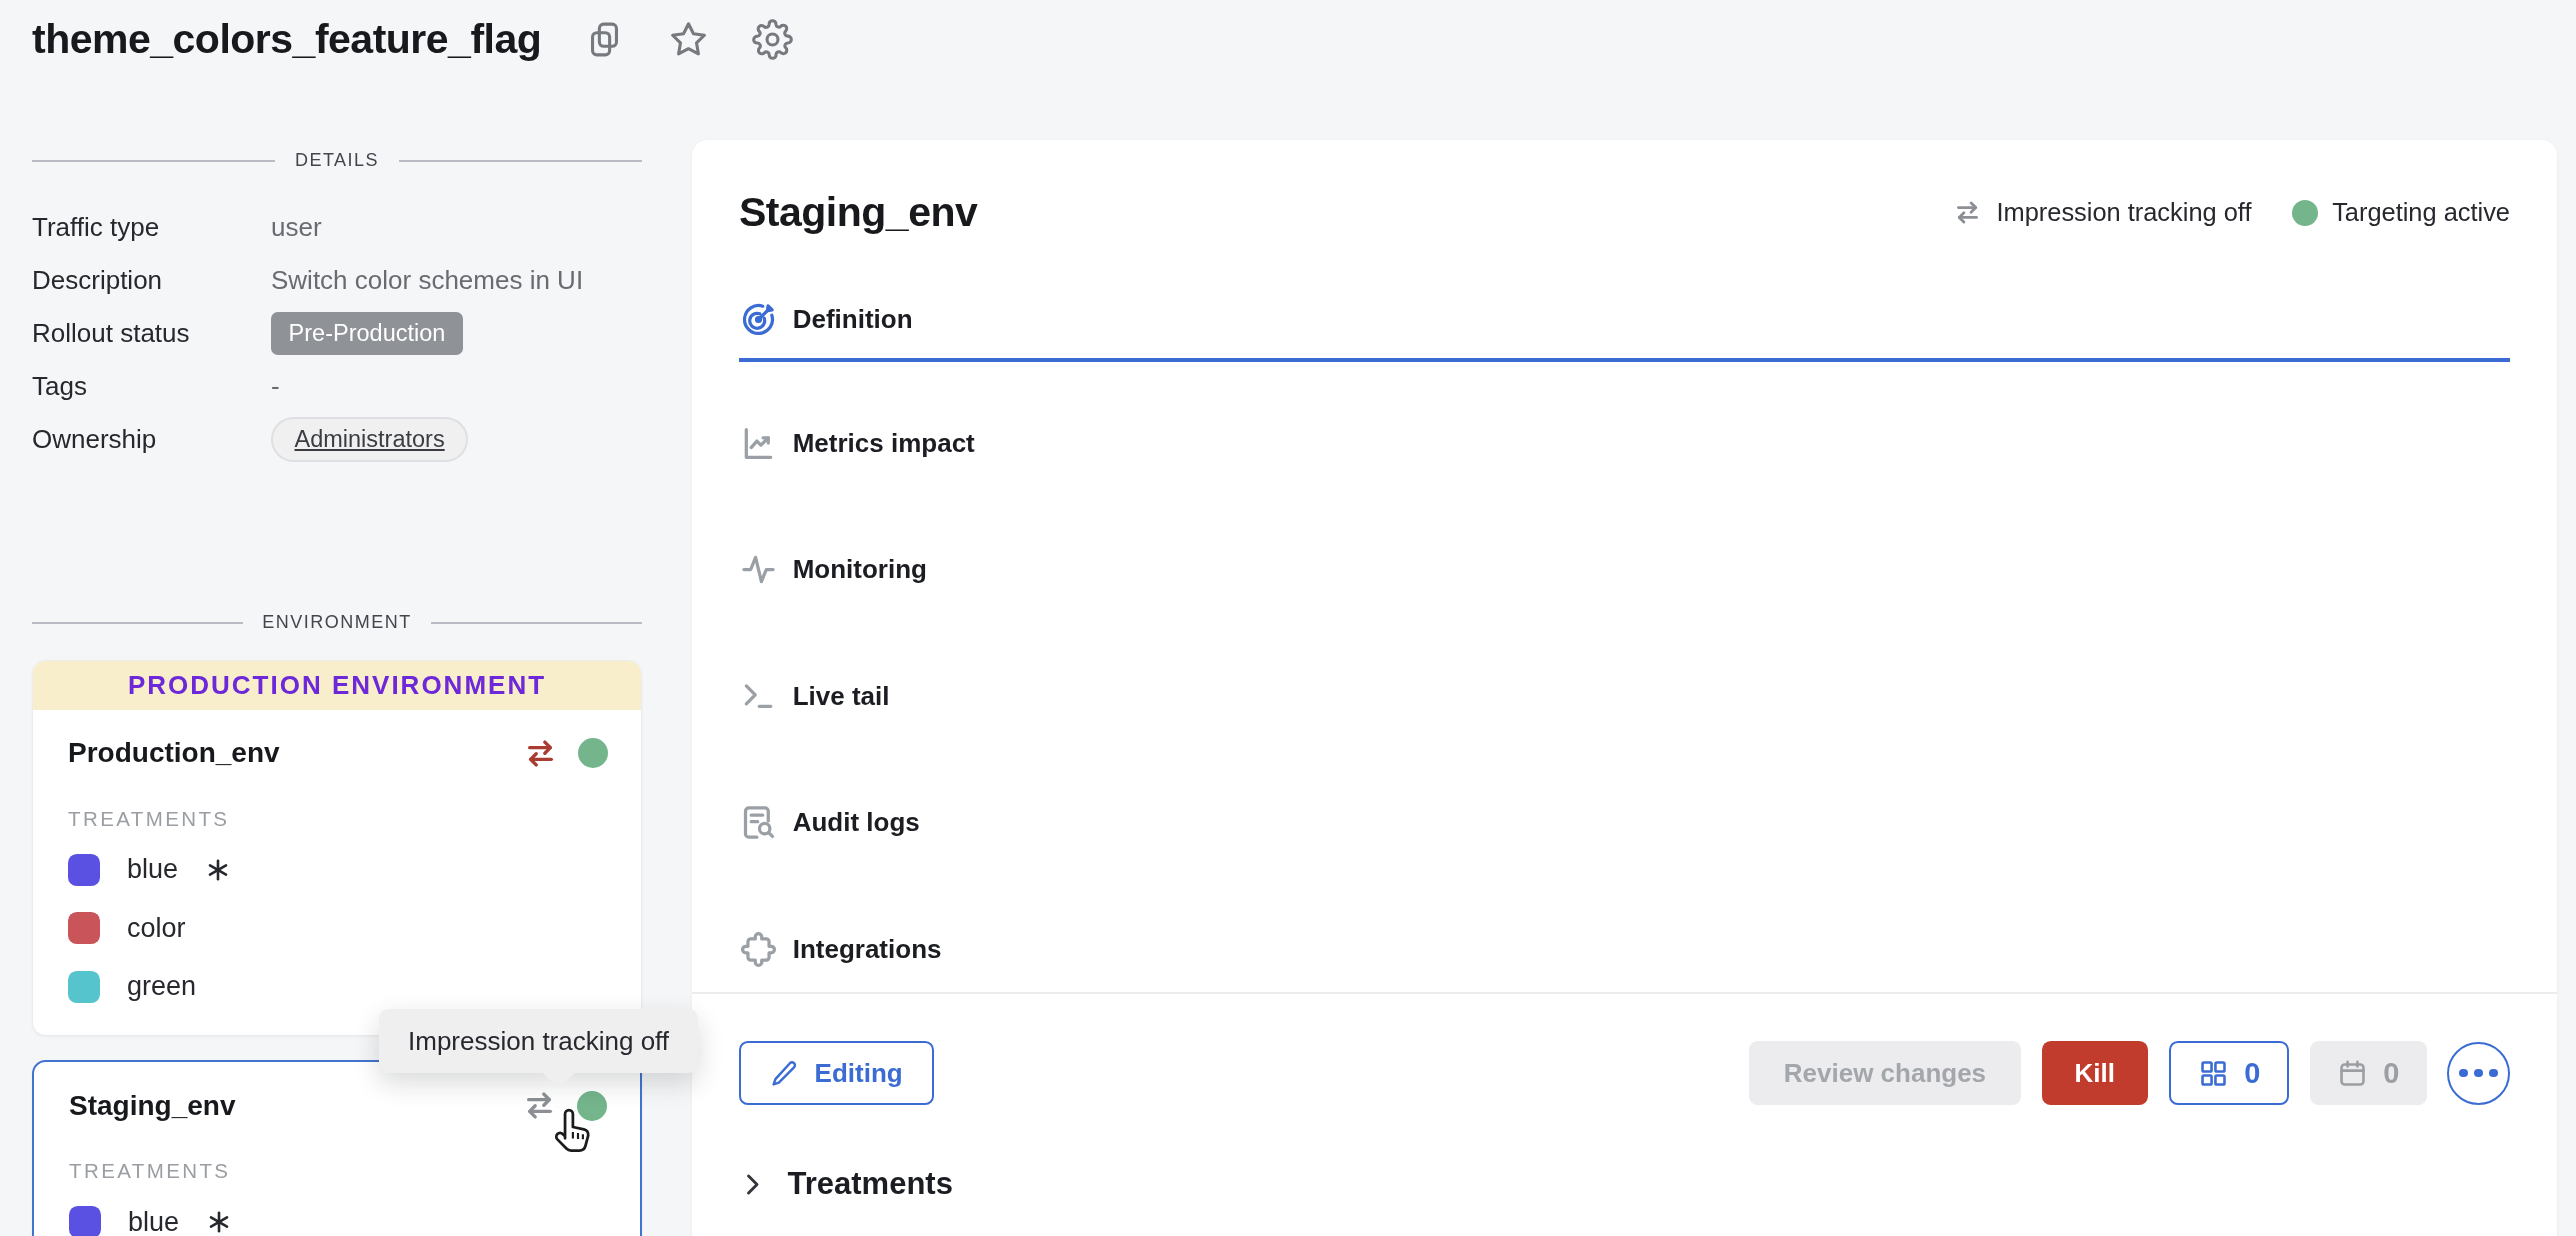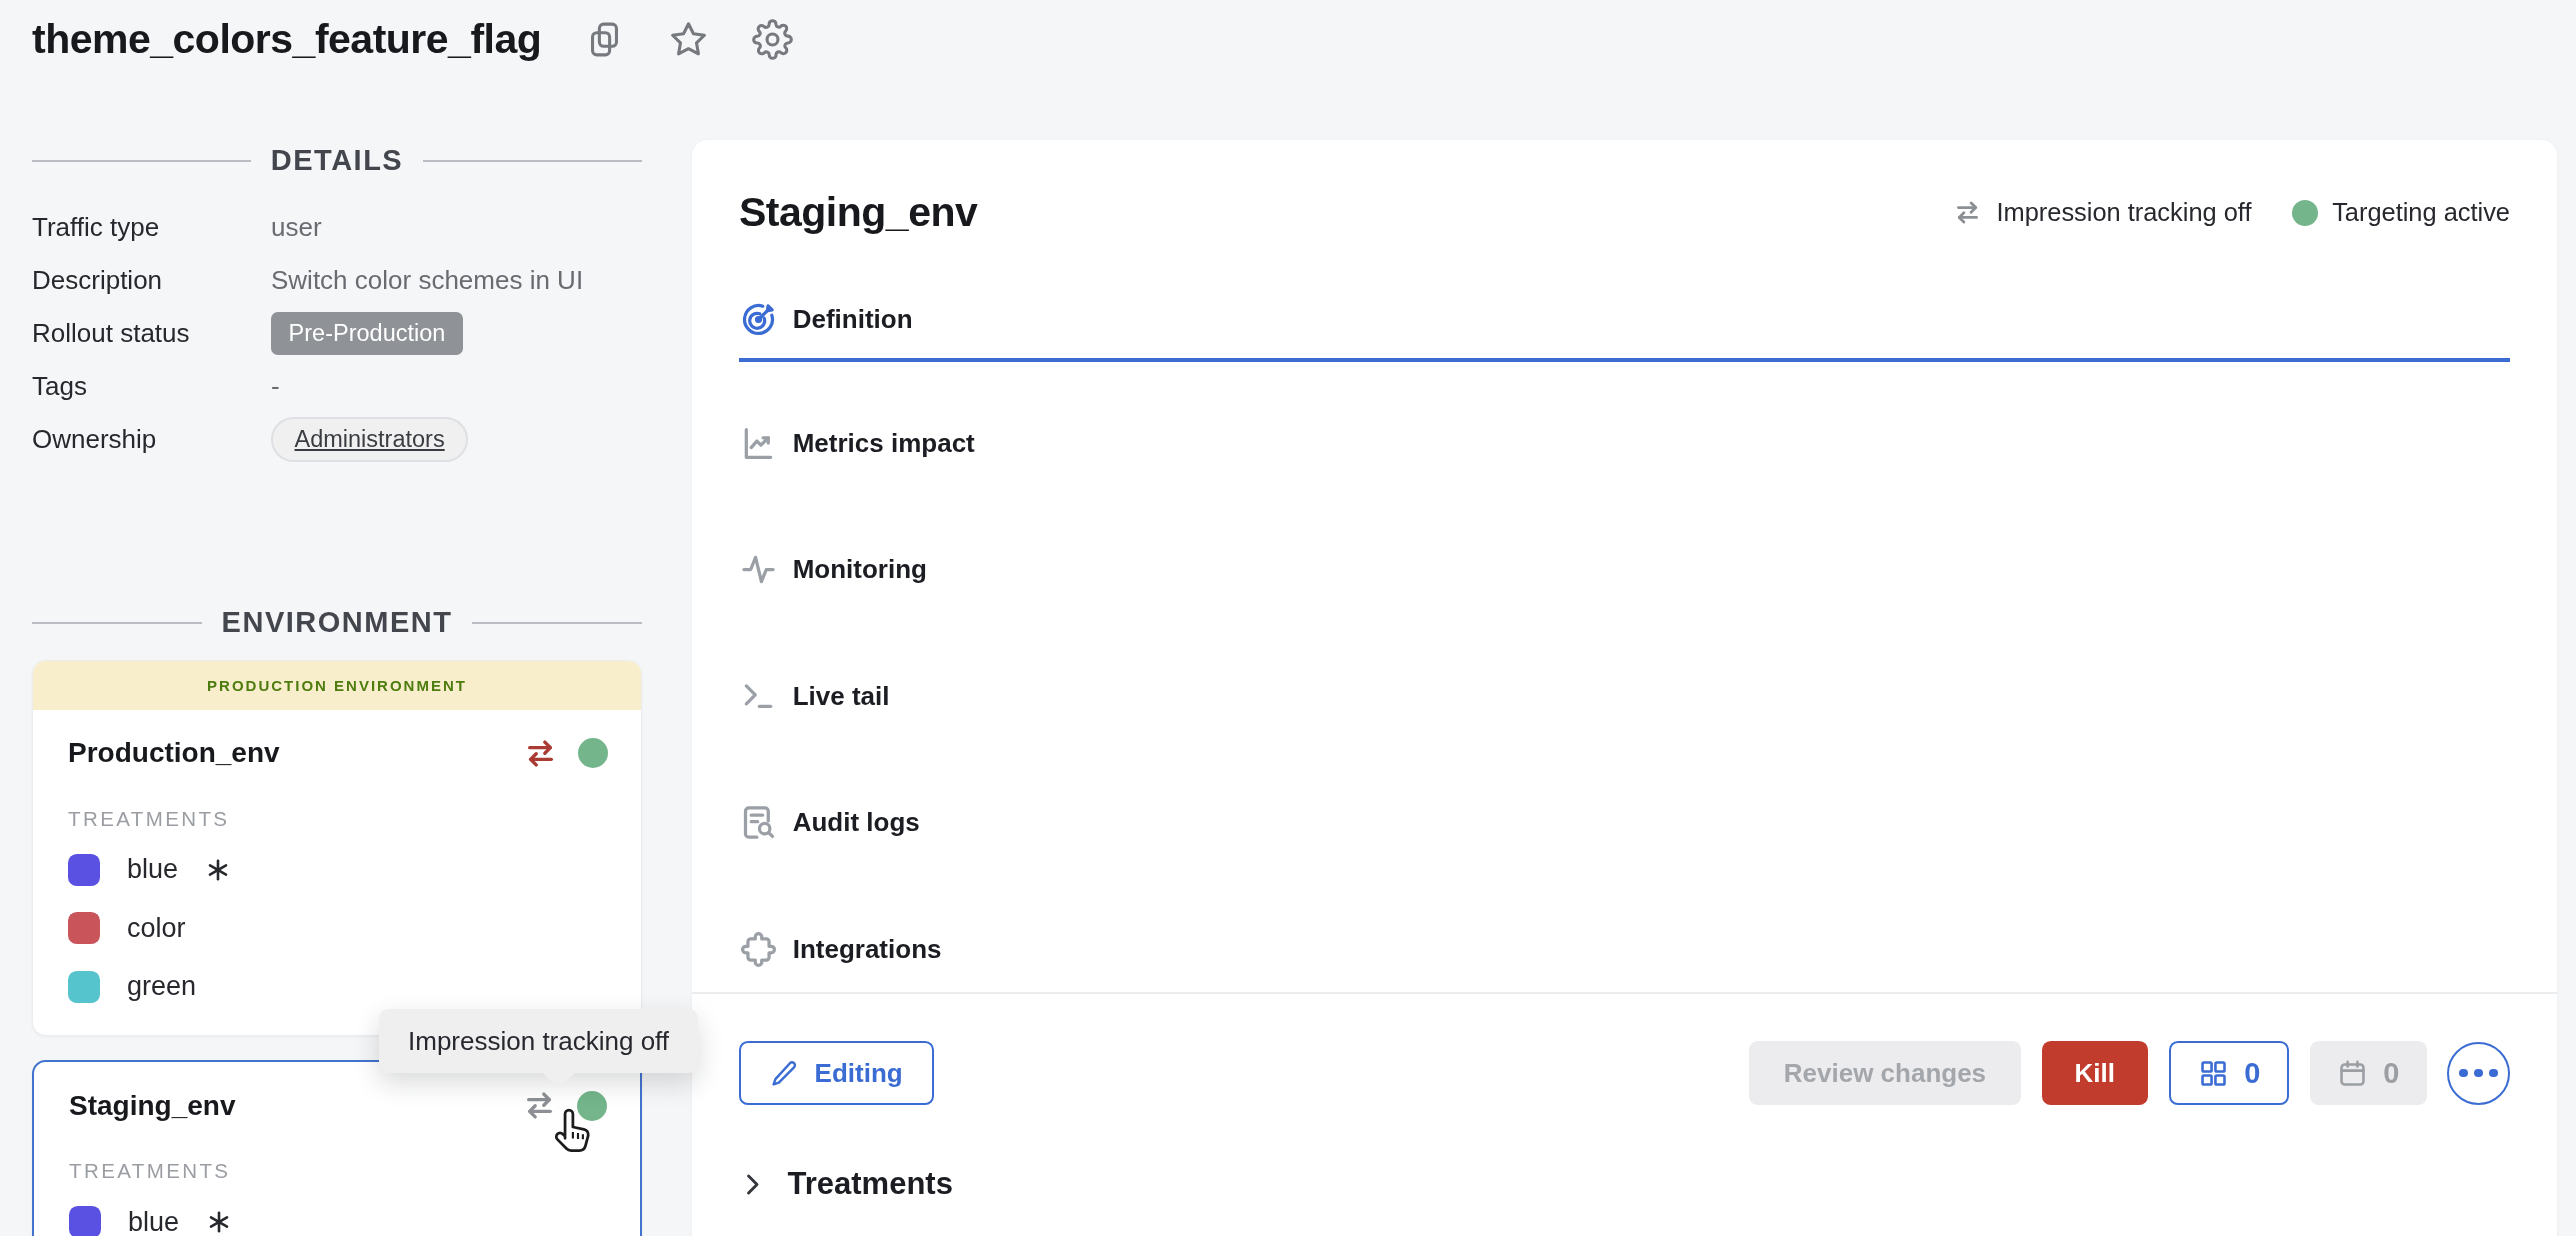--- a/index.html
+++ b/index.html
@@ -12,38 +12,38 @@
   
   .page-header { position:absolute; left:32px; top:15.6px; display:flex; align-items:center; }
   .flag-title { font-size:41px; font-weight:700; color:#17191d; letter-spacing:-0.5px; }
   .header-icons { display:flex; align-items:center; gap:43px; margin-left:43px; color:#76797e; }
   .header-icons .hicon { width:41px; height:41px; cursor:pointer; }
 
   
   .sidebar { position:absolute; left:32px; top:147px; width:610px; }
   .divider { display:flex; align-items:center; gap:19.5px; height:27px; }
   .divider .line { flex:1; height:2px; background:#b9bcc2; }
-  .divider .divider-label { font-size:29px; font-weight:700; color:#43464c; letter-spacing:1.5px; }
+  .divider .divider-label { font-size:18px; font-weight:400; color:#43464c; letter-spacing:1.5px; }
 
   .details-grid { margin-top:27px; }
   .detail-row { display:flex; align-items:center; min-height:53px; }
   .detail-label { width:239px; font-size:26px; color:#26282d; }
   .detail-value { font-size:26px; color:#686b70; }
   .badge { display:inline-block; background:#8f9296; color:#ffffff; font-size:23.5px;
            padding:7.8px 17.6px; border-radius:6.8px; }
   .chip { display:inline-block; background:#f0f0f1; border:2px solid #dfe0e3; color:#3a3d42;
           font-size:23.5px; padding:6.8px 21.5px; border-radius:976px;text-decoration:underline; }
 
   .env-divider { margin-top:143px; }
 
   .env-card { margin-top:23.5px; background:#ffffff; border:1px solid #ececee; border-radius:13.7px;
               box-shadow:0 1px 2.9px rgba(20,22,26,.05); overflow:hidden; }
   .env-card.selected { border:2px solid #4273cf; height:293px; }
   .env-banner { height:49px; background:#f9eecb; display:flex; align-items:center; justify-content:center; }
-  .env-banner span { font-size:15px; font-weight:700; color:#4d7c0f; letter-spacing:2px; }
+  .env-banner span { font-size:26px; font-weight:700; color:#6d28d9; letter-spacing:2px; }
   .env-body { padding:25.4px 33px 29px 35px; }
   .env-name-row { display:flex; align-items:center; }
   .env-name { font-size:28px; font-weight:700; color:#17191d; }
   .env-name-icons { margin-left:auto; display:flex; align-items:center; gap:19.5px; }
   .swap-icon { width:37px; height:37px; }
   .swap-red { color:#a93b32; }
   .swap-gray { color:#8c9095; }
   .status-dot { width:30px; height:30px; border-radius:50%; background:#74b58b; }
   .treatments-label { margin-top:35px; font-size:20.5px; color:#9a9da2; letter-spacing:2.4px; }
   .treatment-row { margin-top:19.5px; display:flex; align-items:center; gap:27px; height:39px; }

